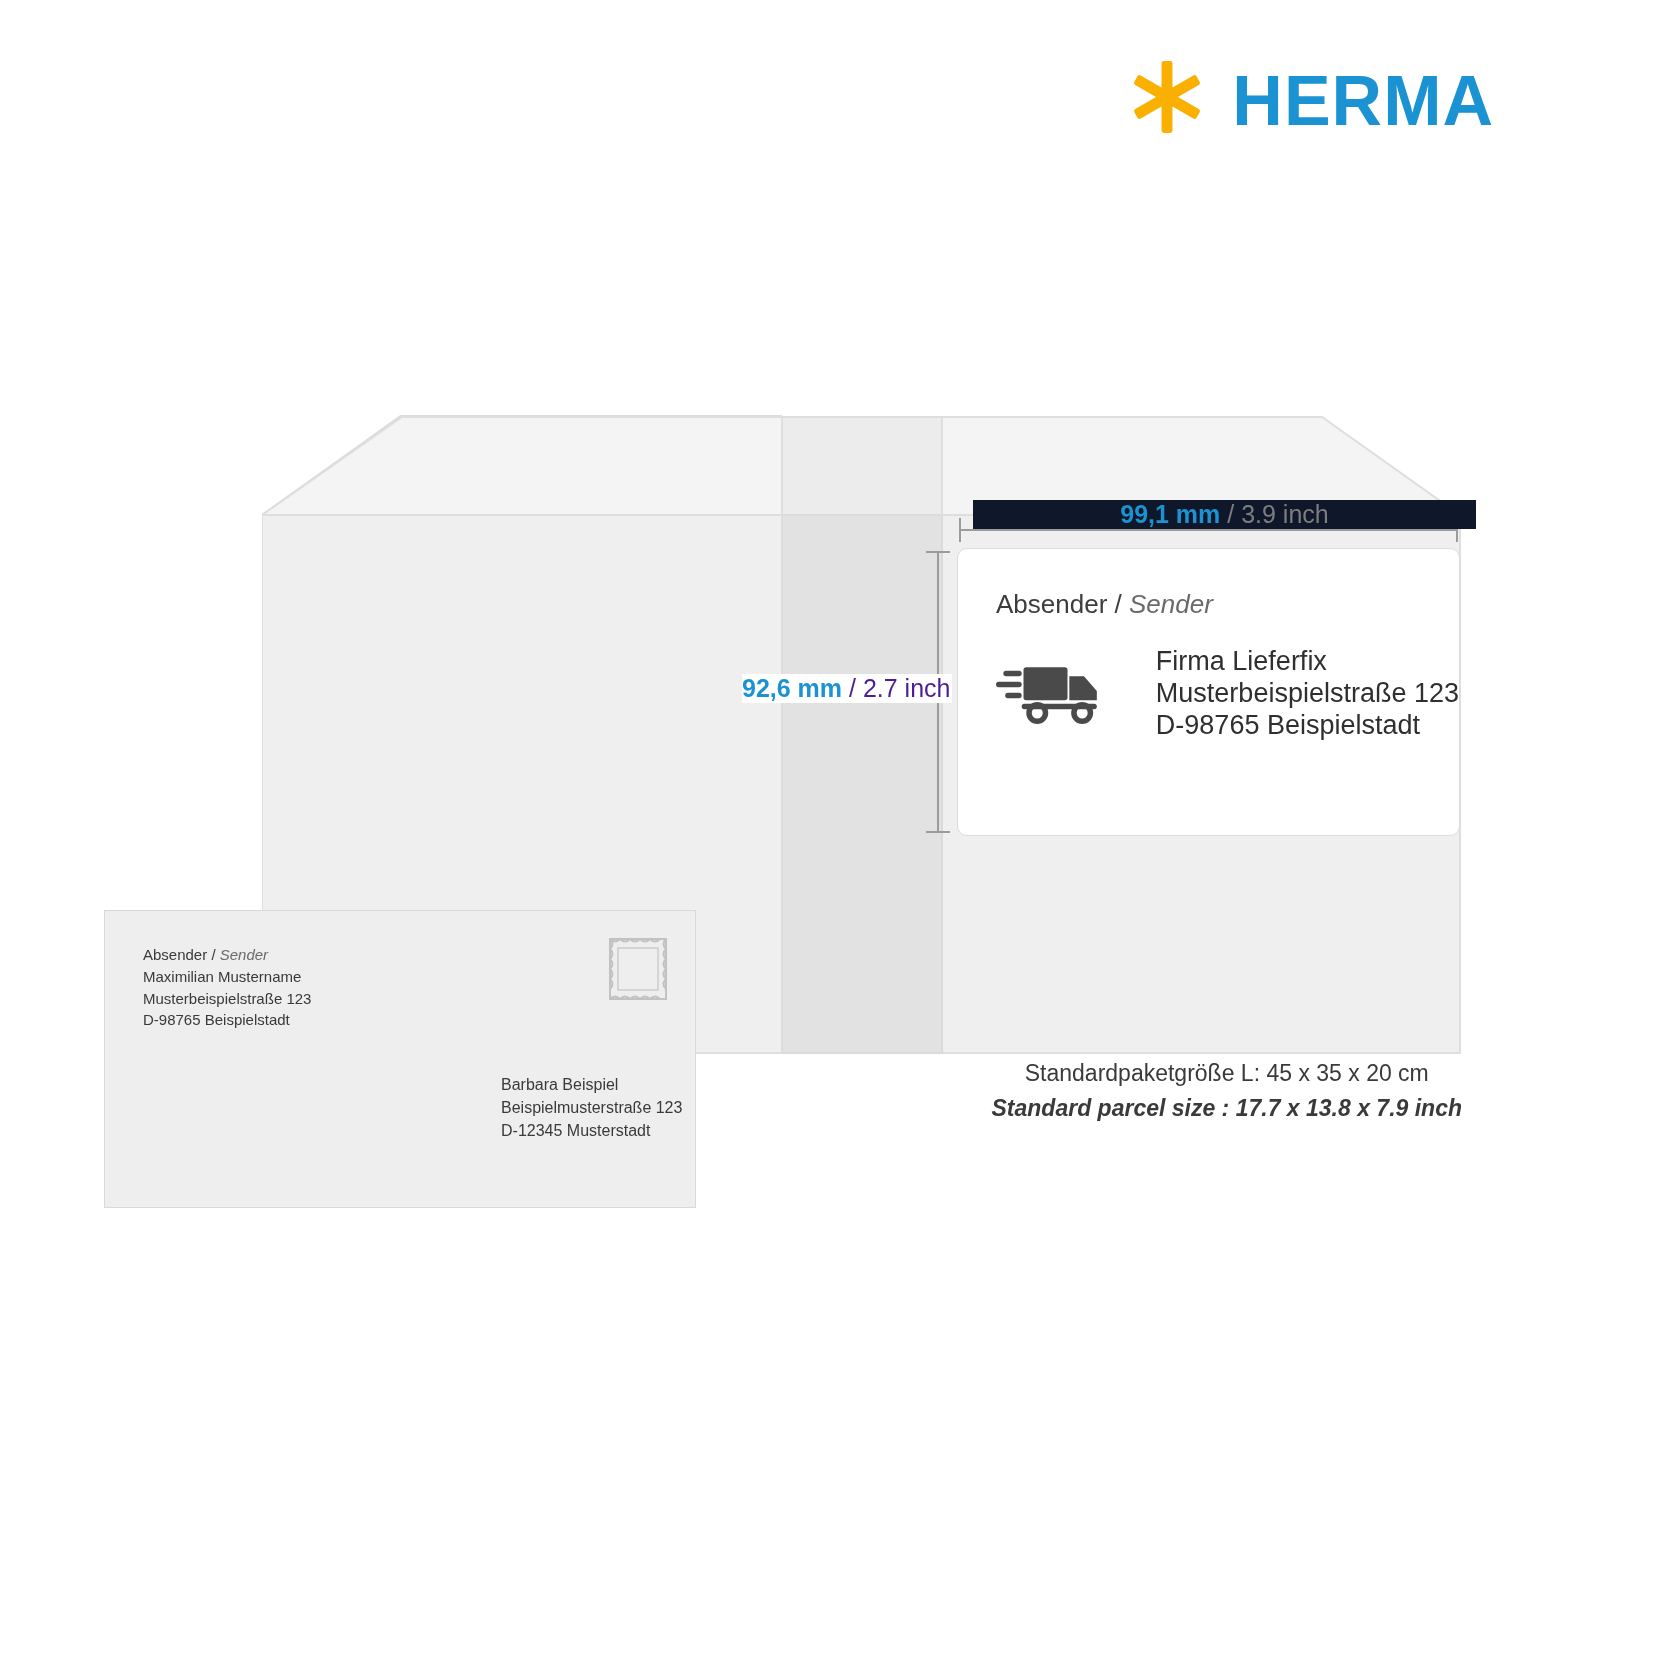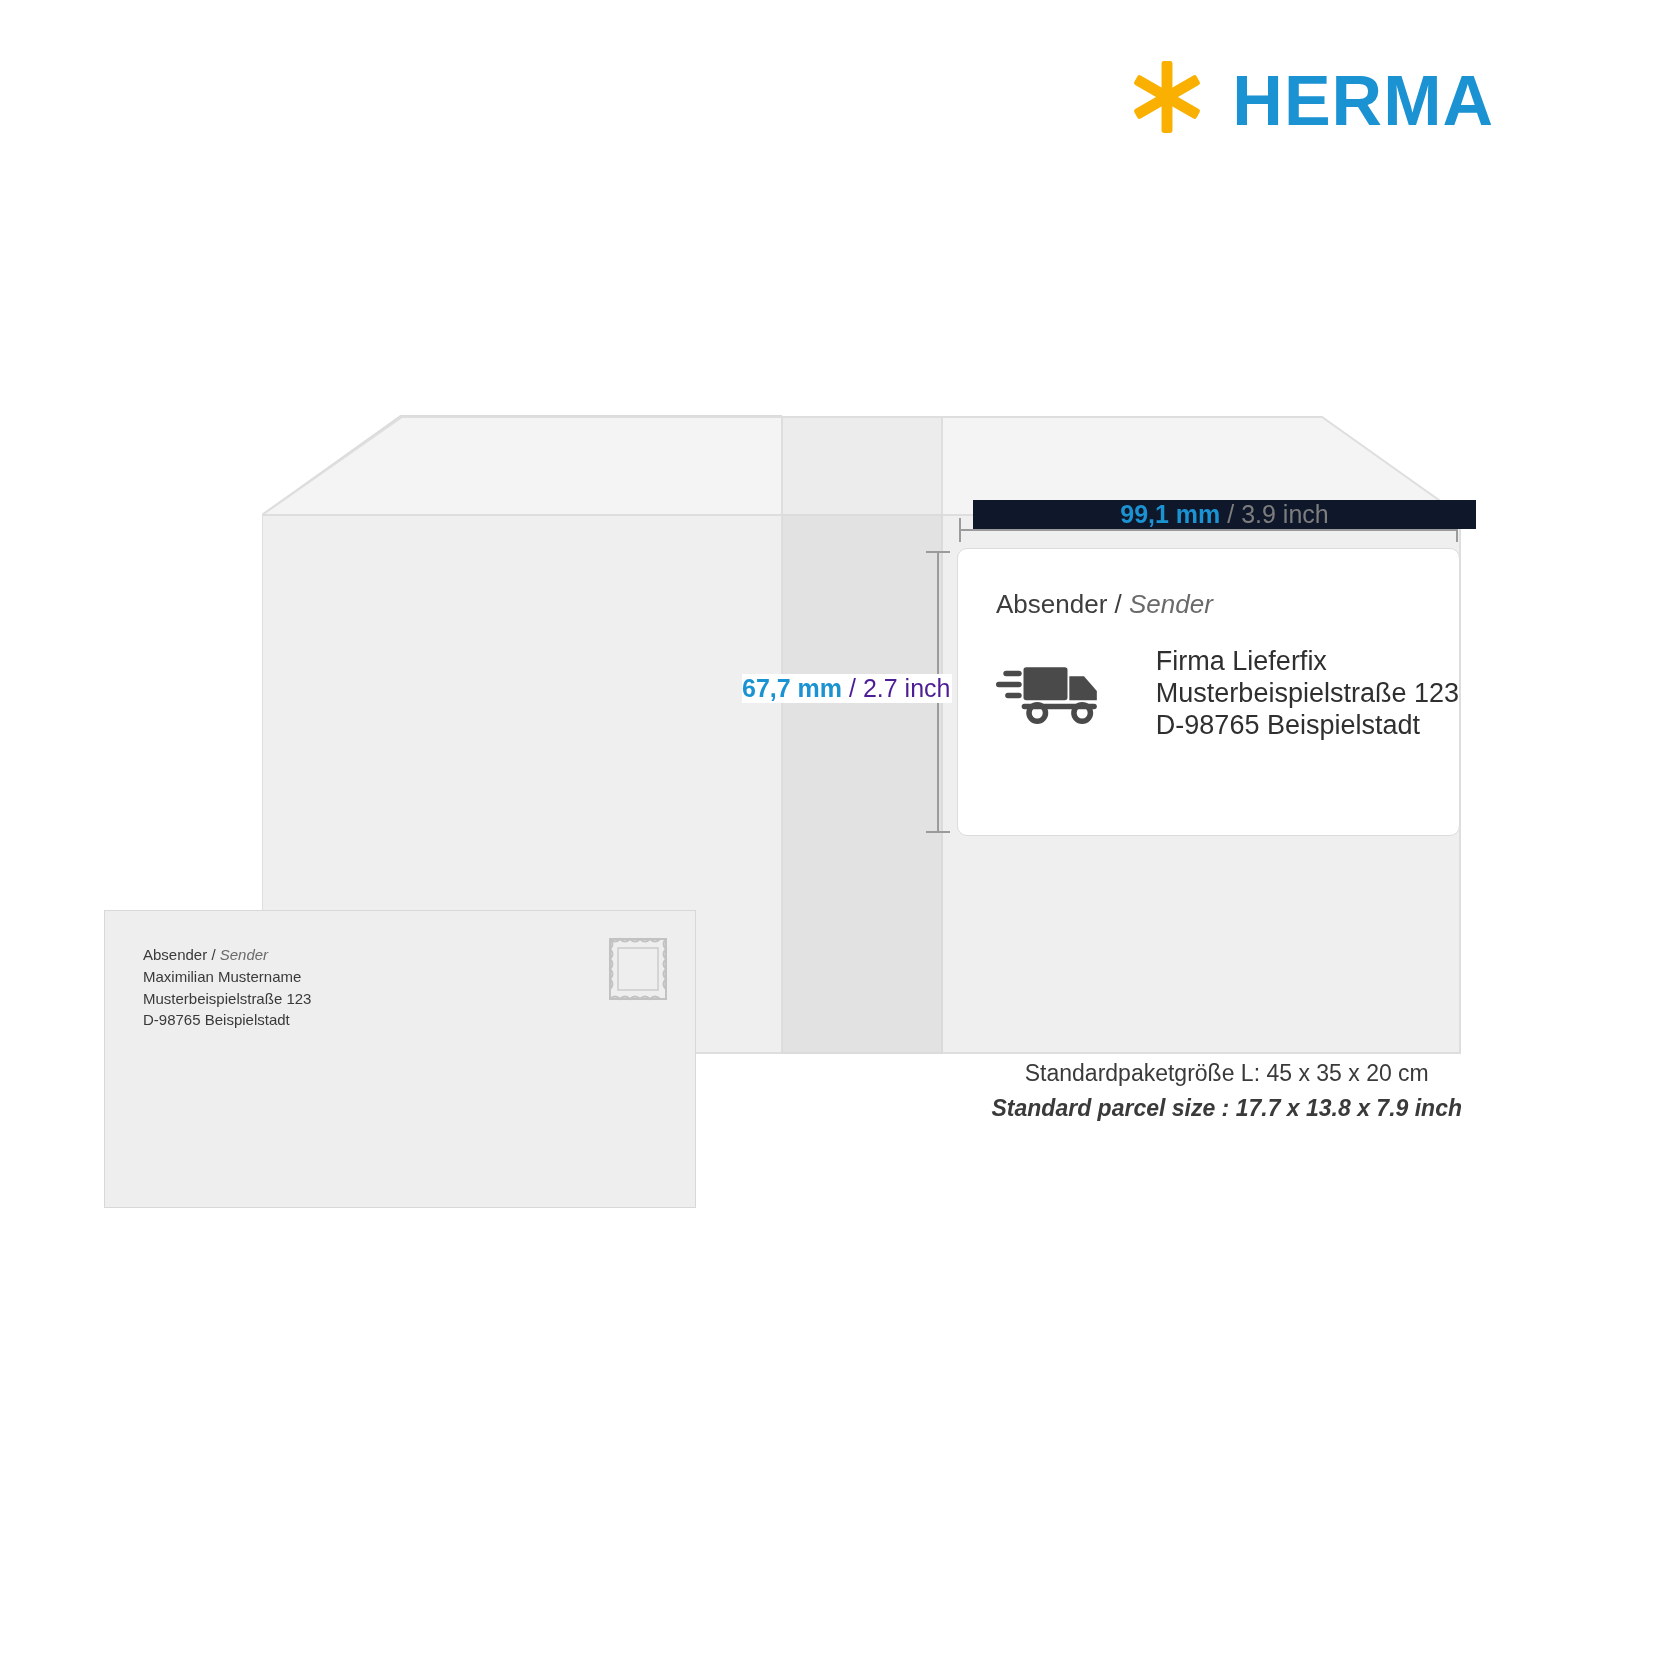--- a/index.html
+++ b/index.html
@@ -246,21 +246,21 @@
   </div>
 </div>
 
 <div class="dim-left">
   <svg width="210" height="288" viewBox="0 0 210 288" style="position:absolute;left:0;top:0" aria-hidden="true">
     <line x1="196" y1="4" x2="196" y2="284" stroke="#9b9b9b" stroke-width="2"></line>
     <line x1="184" y1="4" x2="208" y2="4" stroke="#9b9b9b" stroke-width="2"></line>
     <line x1="184" y1="284" x2="208" y2="284" stroke="#9b9b9b" stroke-width="2"></line>
   </svg>
   <div class="dim-left-text">
-    <span>67,7 mm</span>
+    <span>92,6 mm</span>
     <span class="inch">/ 2.7 inch</span>
   </div>
 </div>
 
 <div class="ship-label">
   <div class="ship-label-head">
     <span>Absender /</span>
     <span class="sender-it">Sender</span>
   </div>
   <div class="ship-row">
@@ -290,20 +290,25 @@
   <div class="env-sender">
     <div>
       <span>Absender /</span>
       <span class="sender-it">Sender</span>
     </div>
     <div>Maximilian Mustername</div>
     <div>Musterbeispielstraße 123</div>
     <div>D-98765 Beispielstadt</div>
   </div>
 
+  <div class="env-recipient">
+    <div>Barbara Beispiel</div>
+    <div>Beispielmusterstraße 123</div>
+    <div>D-12345 Musterstadt</div>
+  </div>
 
   <svg class="stamp" viewBox="0 0 66 72" aria-hidden="true">
     <path d="M5 6 h56 v60 h-56 z" fill="none" stroke="#c2c2c2" stroke-width="2" stroke-dasharray="0"></path>
     <rect x="13" y="15" width="40" height="42" fill="none" stroke="#cccccc" stroke-width="1.5"></rect>
     <g fill="none" stroke="#c2c2c2" stroke-width="2">
       <path d="M5 6 q5 5 10 0 q5 5 10 0 q5 5 10 0 q5 5 10 0 q5 5 10 0"></path>
       <path d="M5 66 q5 -5 10 0 q5 -5 10 0 q5 -5 10 0 q5 -5 10 0 q5 -5 10 0"></path>
       <path d="M5 6 q5 5 0 10 q5 5 0 10 q5 5 0 10 q5 5 0 10 q5 5 0 10"></path>
       <path d="M61 6 q-5 5 0 10 q-5 5 0 10 q-5 5 0 10 q-5 5 0 10 q-5 5 0 10"></path>
     </g>

